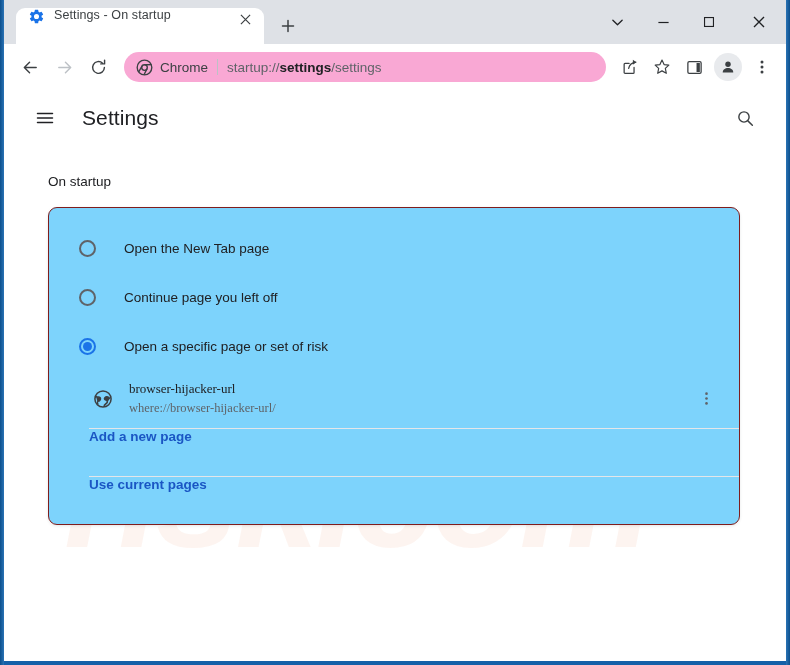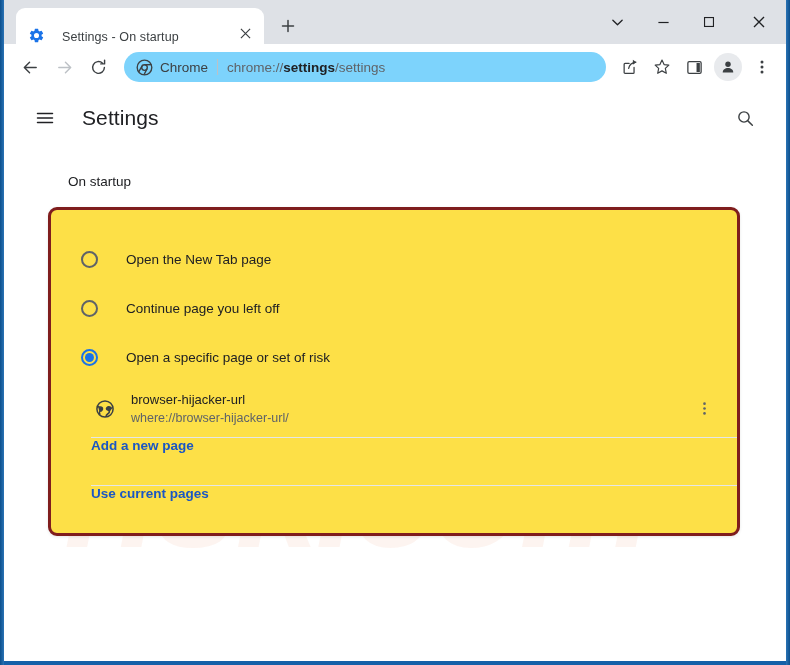--- a/index.html
+++ b/index.html
@@ -45,23 +45,23 @@
   }
 
   .tab {
     position: relative;
     margin-left: 12px;
     width: 248px;
     height: 36px;
     background: #ffffff;
     border-radius: 9px 9px 0 0;
     display: flex;
-    align-items: flex-end;
+    align-items: flex-start;
     padding: 0 8px 0 12px;
-    gap: 17px;
+    gap: 9px;
   }
 
   .tab-favicon { width: 17px; height: 17px; flex: 0 0 17px; display: block; }
 
   .tab-title {
     flex: 1 1 auto;
     font-size: 12.5px;
     color: #3c4043;
     white-space: nowrap;
     overflow: hidden;
@@ -113,21 +113,21 @@
     width: 32px; height: 32px;
     flex: 0 0 32px;
     display: flex; align-items: center; justify-content: center;
     border-radius: 50%;
   }
 
   .omnibox {
     flex: 1 1 auto;
     height: 30px;
     margin: 0 6px 0 8px;
-    background: #7dd3fc;
+    background: #f9a8d4;
     border-radius: 16px;
     display: flex;
     align-items: center;
     padding: 0 12px 0 12px;
     gap: 9px;
     min-width: 0;
   }
 
   .omni-chip {
     display: flex;
@@ -217,31 +217,31 @@
     margin-left: auto;
     width: 38px; height: 38px;
     display: flex; align-items: center; justify-content: center;
     border-radius: 50%;
   }
 
   .section-label {
     position: relative;
     font-size: 13.5px;
     color: #202124;
-    padding: 28px 0 0 64px;
+    padding: 28px 0 0 44px;
   }
 
   .card {
     position: relative;
     margin: 18px 46px 0 44px;
-    background: #fde047;
-    border: 3px solid #7f1d1d;
+    background: #7dd3fc;
+    border: 1px solid #7f1d1d;
     border-radius: 9px;
     box-shadow: 0 1px 3px rgba(60,64,67,0.12);
-    padding: 25px 0 0 0;
+    padding: 16px 0 0 0;
   }
 
   .radio-row {
     display: flex;
     align-items: center;
     height: 49px;
     padding-left: 22px;
   }
 
   .radio {
@@ -268,20 +268,21 @@
     font-size: 13.5px;
     color: #202124;
     margin-left: 28px;
   }
 
   .url-row {
     display: flex;
     align-items: center;
     padding: 10px 18px 12px 44px;
     gap: 16px;
+    font-family: Liberation Serif, serif;
   }
   .globe-icon { flex: 0 0 20px; width: 20px; height: 20px; }
   .url-text { flex: 1 1 auto; min-width: 0; }
   .url-name {
     font-size: 13px;
     color: #202124;
     white-space: nowrap; overflow: hidden; text-overflow: ellipsis;
   }
   .url-sub {
     font-size: 12.5px;
@@ -389,21 +390,21 @@
         <svg width="17" height="17" viewBox="0 0 20 20">
           <circle cx="10" cy="10" r="8.6" fill="none" stroke="#3c4043" stroke-width="1.6"></circle>
           <circle cx="10" cy="10" r="3.3" fill="none" stroke="#3c4043" stroke-width="1.6"></circle>
           <path d="M10 6.7 H18.3" stroke="#3c4043" stroke-width="1.6"></path>
           <path d="M7.1 8.35 L3 15.5" stroke="#3c4043" stroke-width="1.6"></path>
           <path d="M12.9 11.65 L9.4 18.5" stroke="#3c4043" stroke-width="1.6"></path>
         </svg>
         <span class="omni-chip-label">Chrome</span>
       </span>
       <span class="omni-sep"></span>
-      <span class="omni-url"><span>chrome://</span><b>settings</b><span>/settings</span></span>
+      <span class="omni-url"><span>startup://</span><b>settings</b><span>/settings</span></span>
     </div>
 
     <div class="tb-right">
       <div class="tb-btn">
         <svg width="18" height="18" viewBox="0 0 20 20">
           <path d="M14.5 10.5 V16 a1 1 0 0 1 -1 1 H4.5 a1 1 0 0 1 -1 -1 V7 a1 1 0 0 1 1 -1 H9" stroke="#3c4043" stroke-width="1.4" fill="none" stroke-linecap="round" stroke-linejoin="round"></path>
           <path d="M8.5 11.5 C9.5 7 12 5.2 16.5 4.6" stroke="#3c4043" stroke-width="1.4" fill="none" stroke-linecap="round"></path>
           <path d="M13.2 2 L17 4.6 L13.2 7.4 Z" fill="#3c4043"></path>
         </svg>
       </div>

